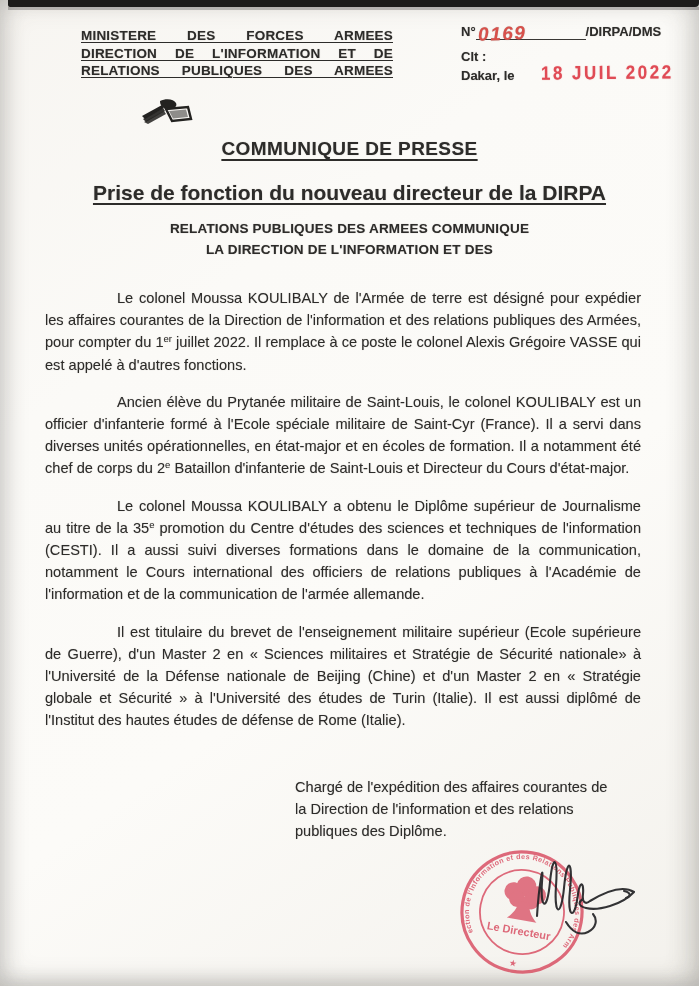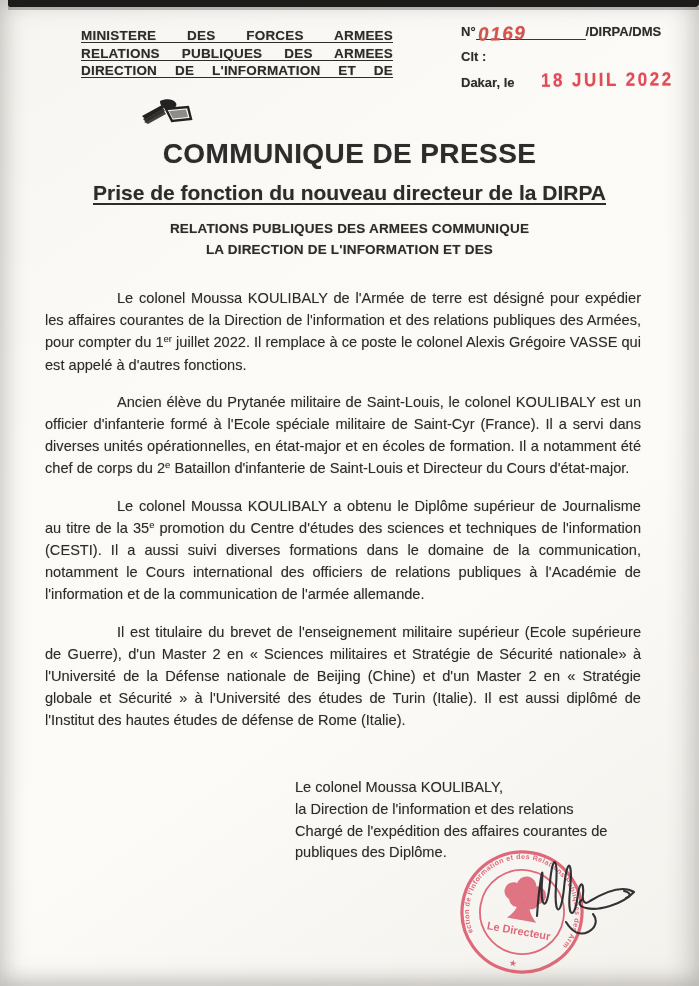--- a/index.html
+++ b/index.html
@@ -26,32 +26,32 @@
 
   
   .ref-block{position:absolute;left:461px;top:23px;font-size:13px;line-height:17px;font-weight:bold;}
   .num-line-wrap{white-space:nowrap;}
   .num-underline{display:inline-block;border-bottom:1.6px solid #3a3835;min-width:110px;height:15px;vertical-align:bottom;}
   .red-num{
     display:inline-block;color:#d8514b;font-size:19px;font-weight:bold;letter-spacing:1.5px;
     transform:rotate(-2deg) translateY(3px);font-style:italic;line-height:12px;padding-left:2px;
   }
   .clt-line{margin-top:8px;}
-  .date-line{margin-top:8px;white-space:nowrap;}
+  .date-line{margin-top:1px;white-space:nowrap;}
   .date-stamp{
     display:inline-block;color:#e04b55;font-size:17px;font-weight:bold;letter-spacing:2.5px;
     margin-left:26px;transform:scaleY(1.12) rotate(-.5deg);transform-origin:left bottom;
     text-shadow:0 0 1px rgba(224,75,85,.5);
   }
 
   
   .title{
     position:absolute;top:138px;left:0;width:100%;text-align:center;
-    font-size:28px;font-weight:bold;letter-spacing:.4px;
-    text-underline-offset:4px;text-decoration-thickness:2px;
+    font-size:19px;font-weight:bold;letter-spacing:.4px;
+    text-decoration:underline;text-underline-offset:4px;text-decoration-thickness:2px;
   }
   .subtitle{
     position:absolute;top:181px;left:0;width:100%;text-align:center;
     font-size:21px;font-weight:bold;
     text-decoration:underline;text-underline-offset:3px;text-decoration-thickness:1.6px;
   }
   .lead{position:absolute;top:218px;left:0;width:100%;text-align:center;font-size:13.5px;font-weight:bold;line-height:21px;letter-spacing:.2px;}
 
   
   .body-text{position:absolute;left:45px;top:287px;width:612px;}
@@ -69,22 +69,22 @@
 </style>
 </head>
 <body>
 
 <div class="photo">
   <div class="top-strip"></div>
   <div class="top-strip-fade"></div>
 
   <div class="org-block ink">
     <div class="org-line">MINISTERE DES FORCES ARMEES</div>
+    <div class="org-line">DIRECTION DE L'INFORMATION ET DE</div>
     <div class="org-line">RELATIONS PUBLIQUES DES ARMEES</div>
-    <div class="org-line">DIRECTION DE L'INFORMATION ET DE</div>
   </div>
 
   <div class="emblem">
     <svg width="64" height="34" viewBox="0 0 64 34">
       <g fill="#232220">
         <path d="M6,19 L26,8 L28,11 L9,22 Z"></path>
         <path d="M7,22 L27,11 L29,14 L10,25 Z" opacity=".92"></path>
         <path d="M8,25 L28,14 L30,17 L12,27 Z" opacity=".85"></path>
         <path d="M24,4 C30,1 38,2 40,6 C42,10 36,13 31,12 C27,11 24,9 24,4 Z"></path>
         <path d="M30,12 L52,10 L55,22 L36,24 Z" fill="none" stroke="#232220" stroke-width="2.4"></path>
@@ -111,23 +111,22 @@
   </div>
 
   <div class="body-text" id="paragraphs">
       <p class="para"><span>Le colonel Moussa KOULIBALY de l'Armée de terre est désigné pour expédier les affaires courantes de la Direction de l'information et des relations publiques des Armées, pour compter du 1</span><sup>er</sup><span> juillet 2022. Il remplace à ce poste le colonel Alexis Grégoire VASSE qui est appelé à d'autres fonctions.</span></p>
       <p class="para"><span>Ancien élève du Prytanée militaire de Saint-Louis, le colonel KOULIBALY est un officier d'infanterie formé à l'Ecole spéciale militaire de Saint-Cyr (France). Il a servi dans diverses unités opérationnelles, en état-major et en écoles de formation. Il a notamment été chef de corps du 2</span><sup>e</sup><span> Bataillon d'infanterie de Saint-Louis et Directeur du Cours d'état-major.</span></p>
       <p class="para"><span>Le colonel Moussa KOULIBALY a obtenu le Diplôme supérieur de Journalisme au titre de la 35</span><sup>e</sup><span> promotion du Centre d'études des sciences et techniques de l'information (CESTI). Il a aussi suivi diverses formations dans le domaine de la communication, notamment le Cours international des officiers de relations publiques à l'Académie de l'information et de la communication de l'armée allemande.</span></p>
       <p class="para"><span>Il est titulaire du brevet de l'enseignement militaire supérieur (Ecole supérieure de Guerre), d'un Master 2 en « Sciences militaires et Stratégie de Sécurité nationale» à l'Université de la Défense nationale de Beijing (Chine) et d'un Master 2 en « Stratégie globale et Sécurité » à l'Université des études de Turin (Italie). Il est aussi diplômé de l'Institut des hautes études de défense de Rome (Italie).</span></p>
     </div>
 
   <div class="sig-block">
-    <div>Le colonel Moussa KOULIBALY,</div>
+    <div>Chargé de l'expédition des affaires courantes de</div>
     <div>la Direction de l'information et des relations</div>
-    <div>Chargé de l'expédition des affaires courantes de</div>
     <div>publiques des Diplôme.</div>
   </div>
 
   <div class="stamp-wrap">
     <svg width="262" height="150" viewBox="0 0 262 150">
       <defs>
         <path id="rimArc" d="M 39,104 A 53,53 0 1 1 129,104" fill="none"></path>
       </defs>
       <g transform="rotate(10 84 76)" opacity="0.82">
         <circle cx="84" cy="76" r="60" fill="none" stroke="#d84b60" stroke-width="3.2"></circle>

